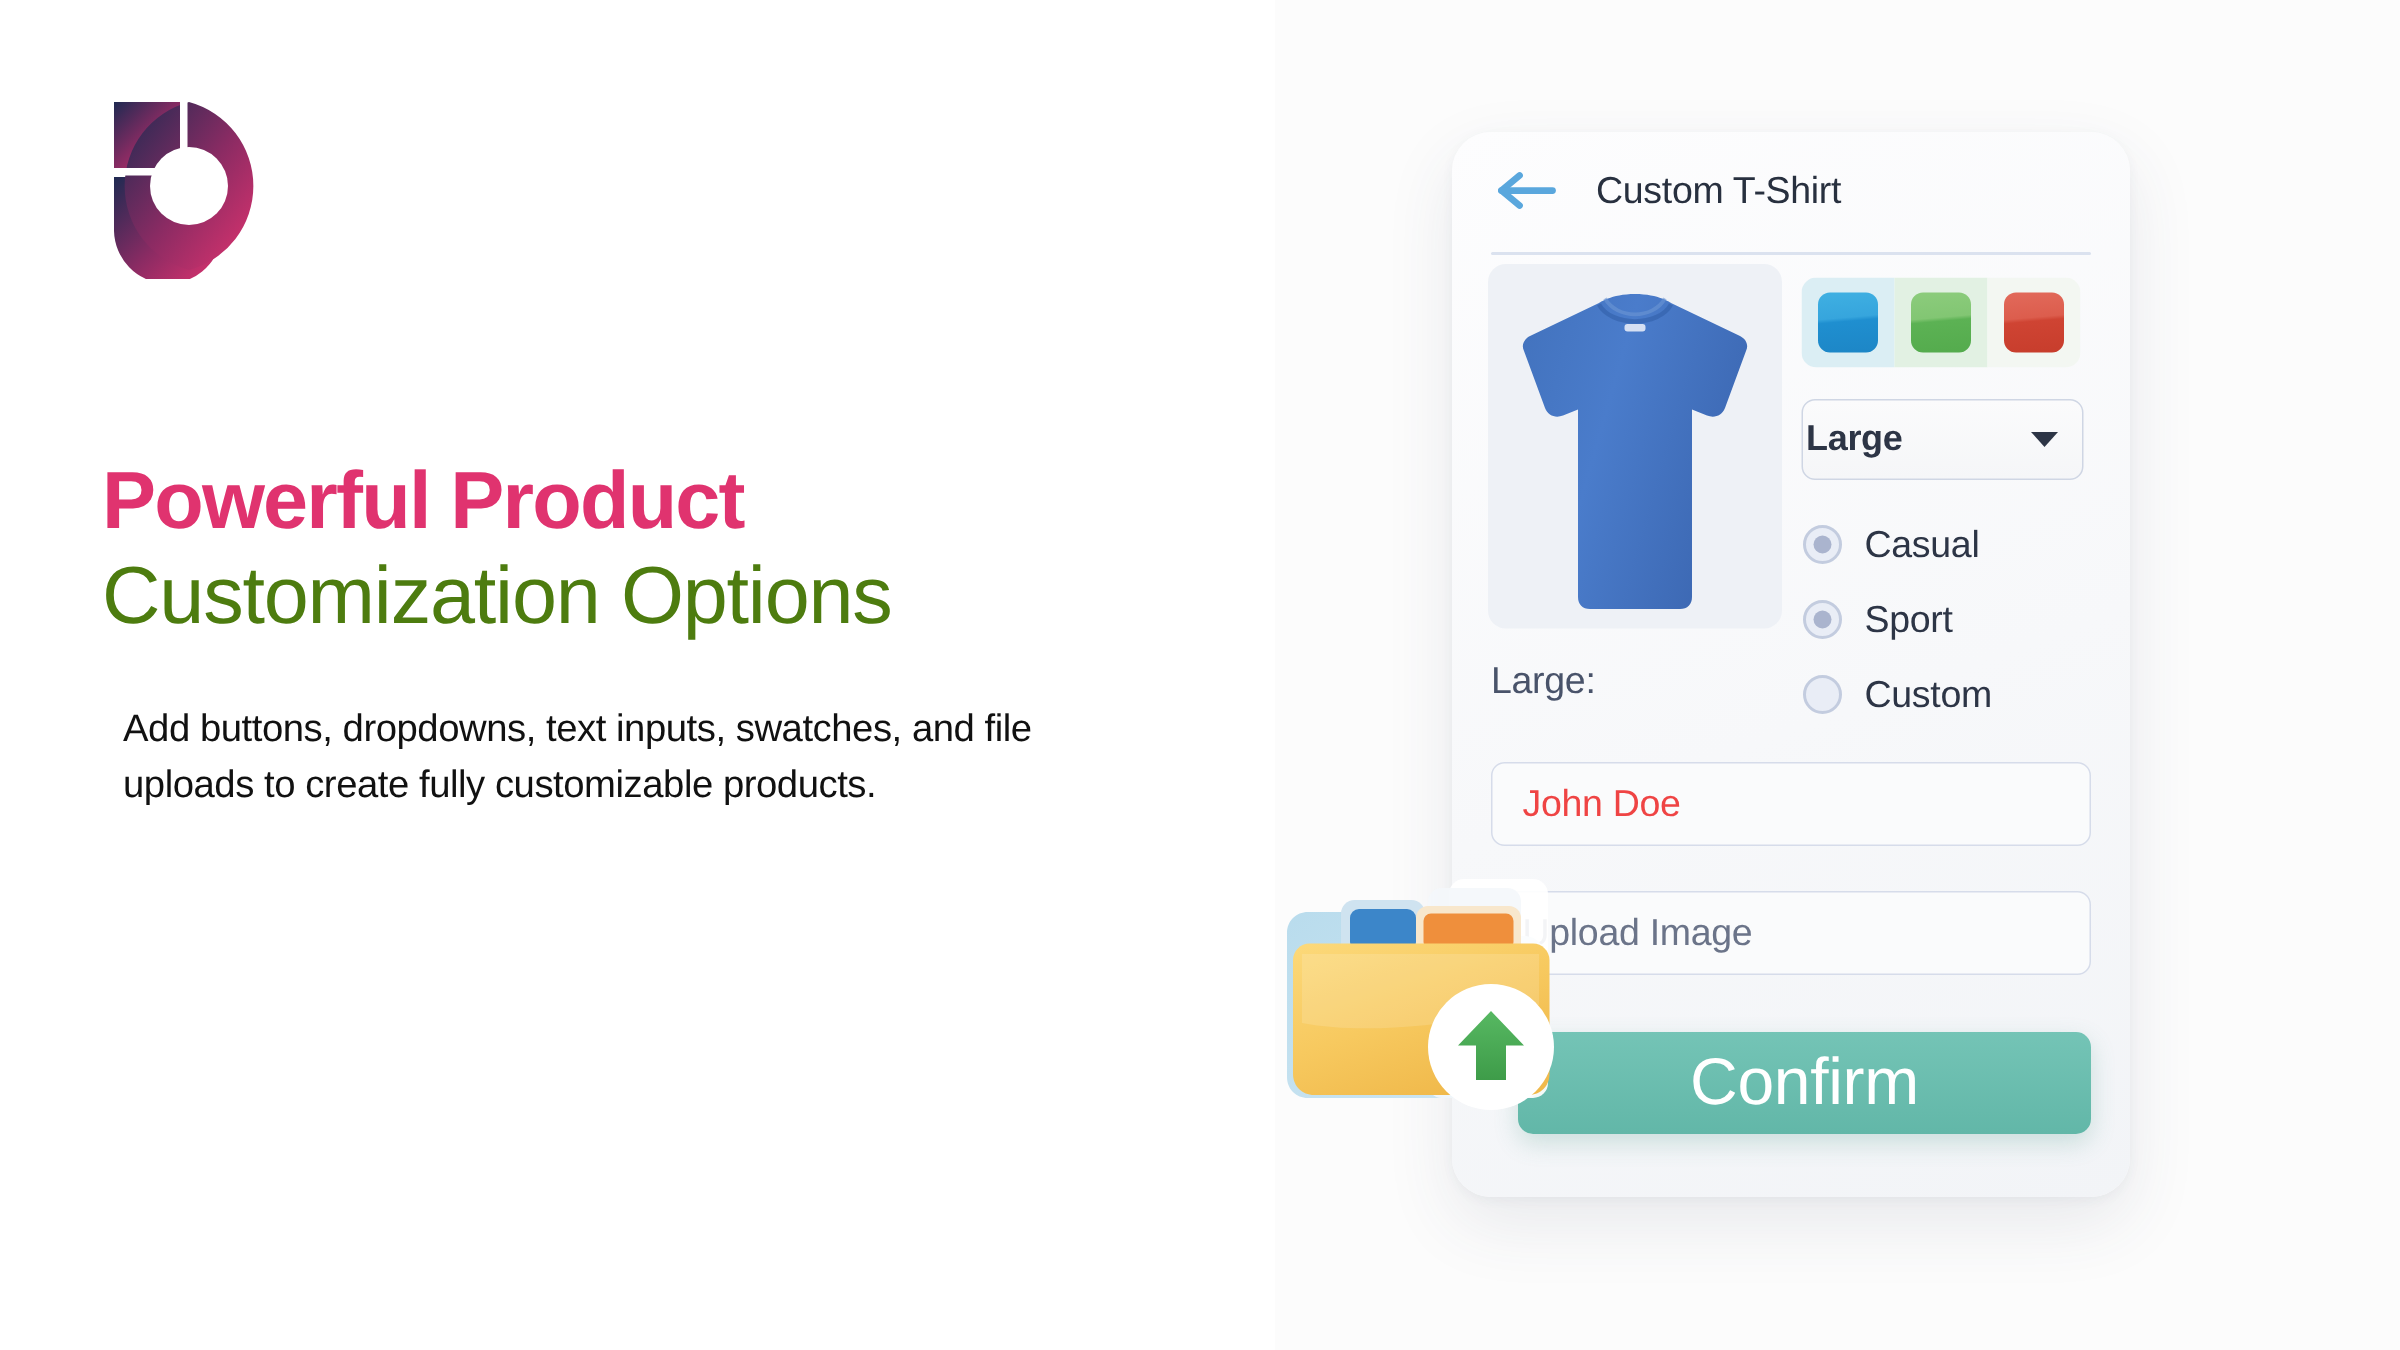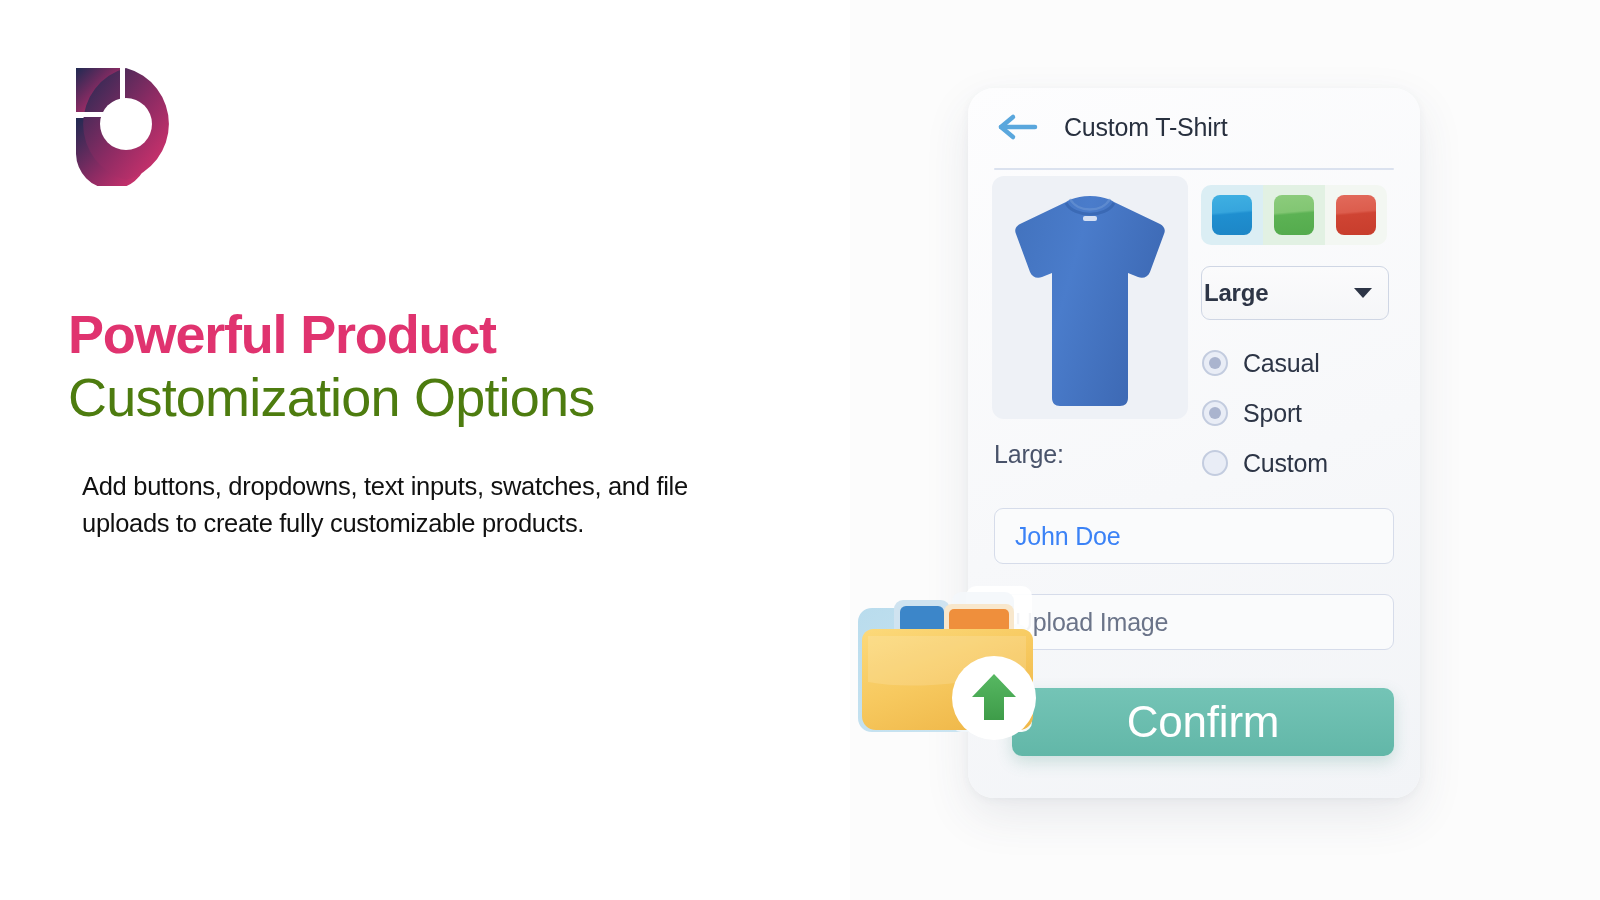--- a/index.html
+++ b/index.html
@@ -261,21 +261,21 @@
     display: flex;
     align-items: center;
     padding-left: 20px;
     cursor: text;
   }
   .text-field.name   { top: 420px; }
   .text-field.upload { top: 506px; }
 
   .field-text {
     font-size: 25px;
-    color: #3b82f6;
+    color: #ef4444;
     letter-spacing: -0.2px;
   }
   .field-text.muted { color: #6b7489; }
 
   
   .confirm-btn {
     position: absolute;
     left: 44px;
     top: 600px;
     width: 382px;

